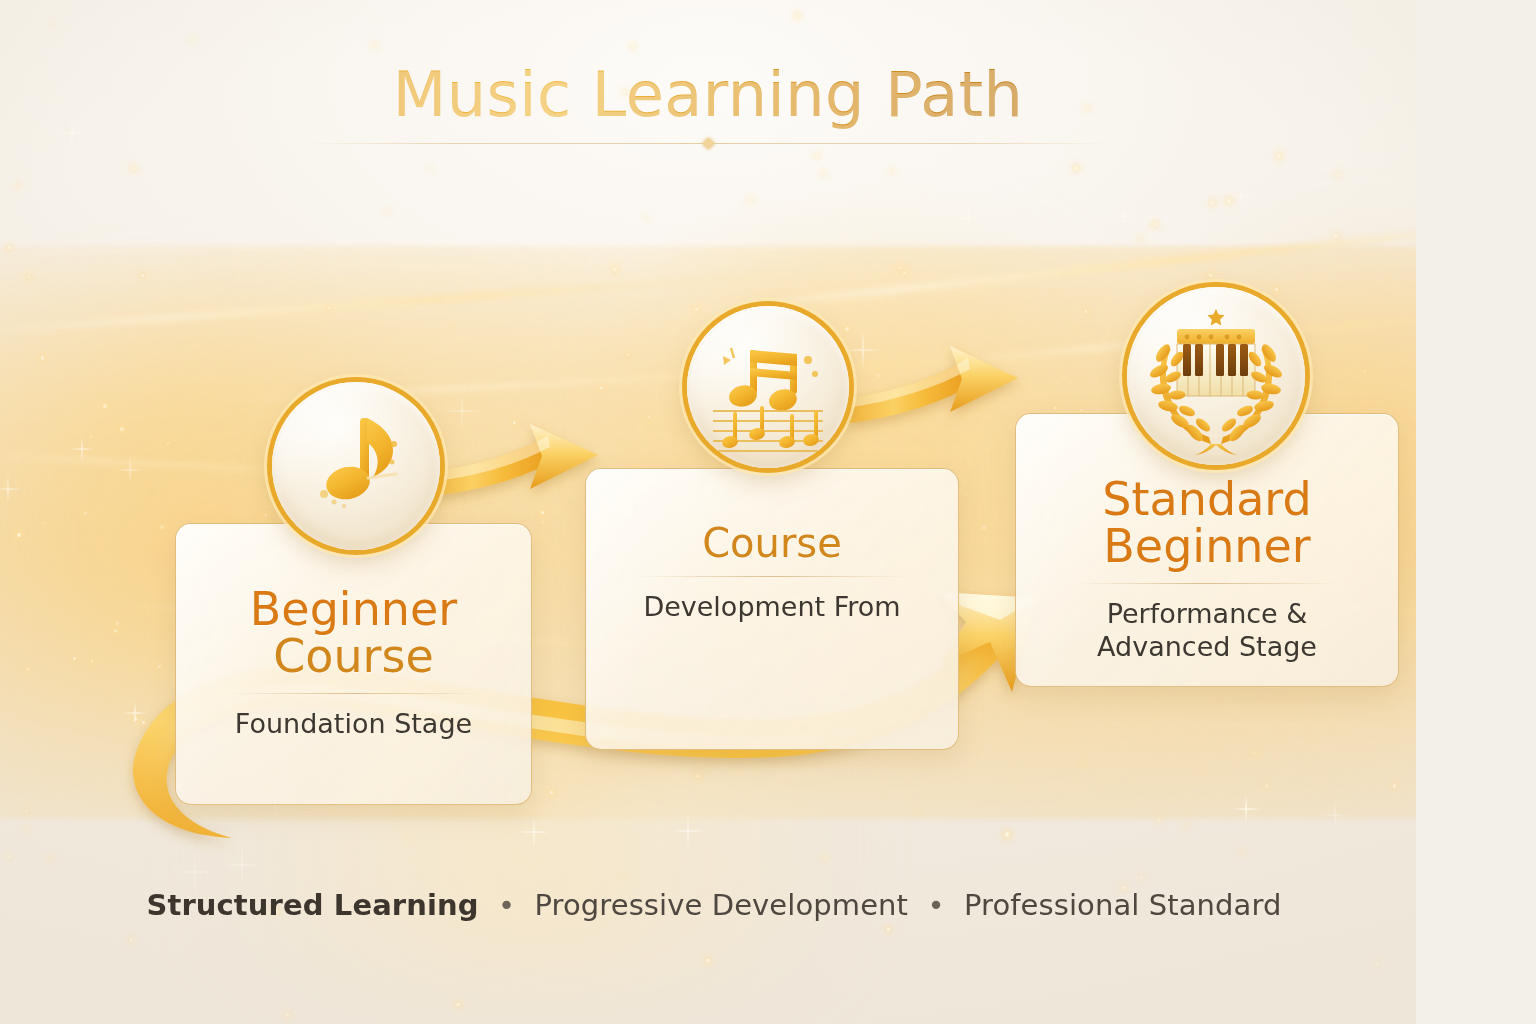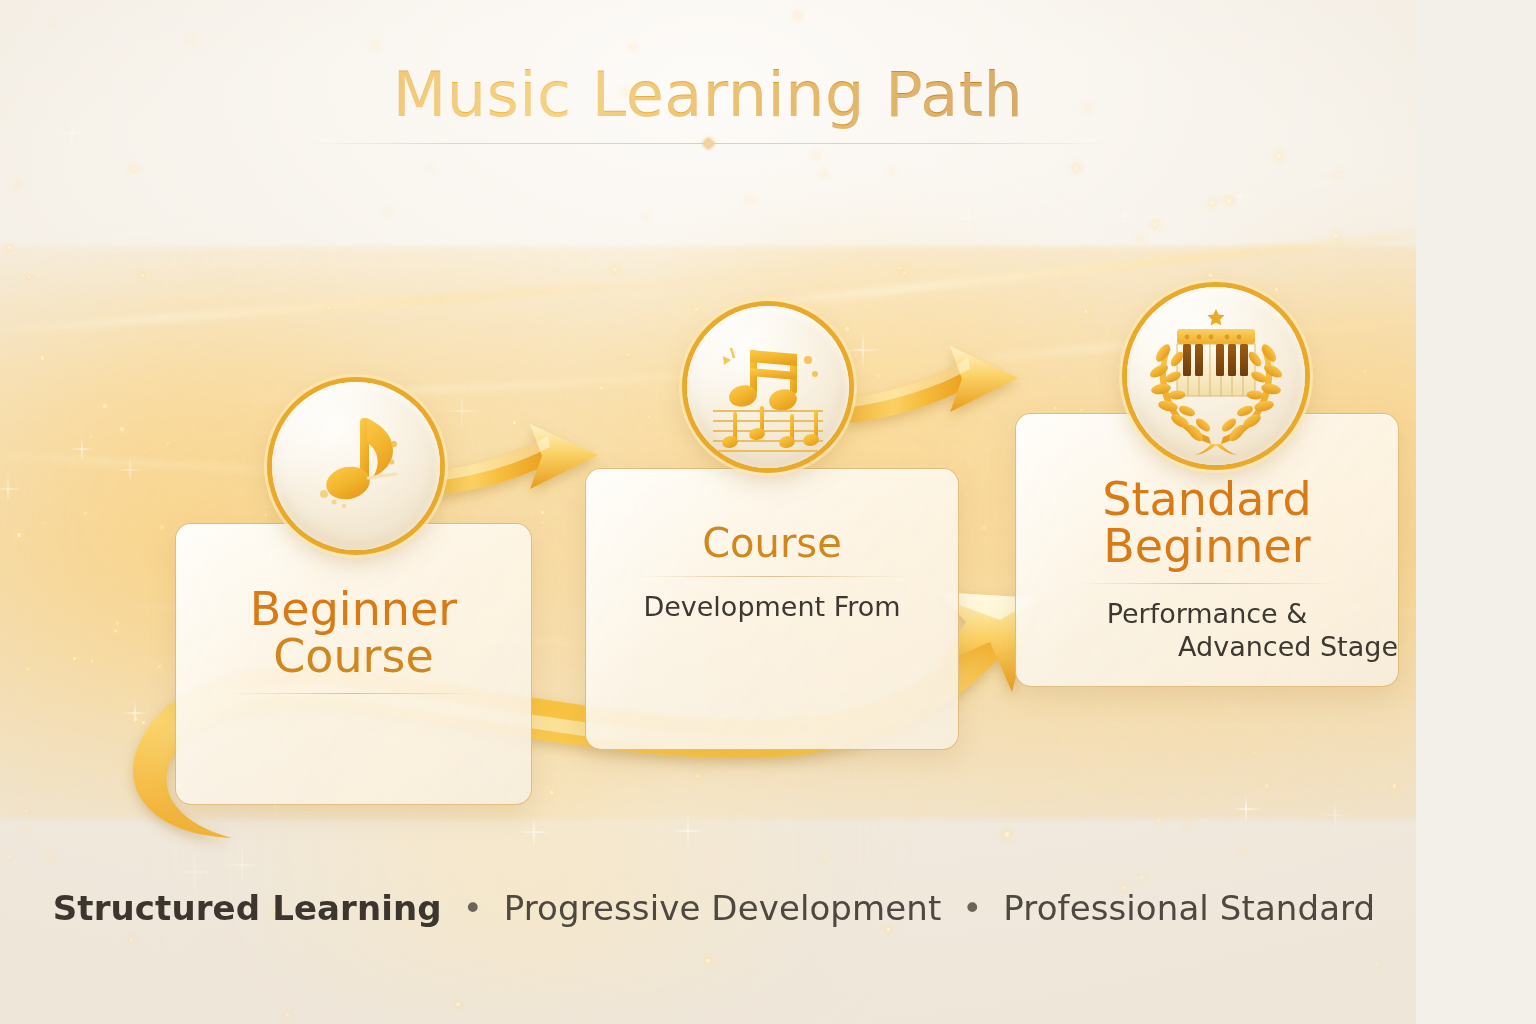--- a/index.html
+++ b/index.html
@@ -97,21 +97,21 @@
   .c-title.two .l1{display:block;}
   .c-title .l2{display:block;color:#d2871c;}
   .c-rule{
     margin:12px auto 0;height:1px;
     background:linear-gradient(90deg,rgba(200,160,90,0),rgba(196,157,88,.6),rgba(200,160,90,0));
   }
   .c-sub{
     margin-top:14px;font-size:27px;color:#3d3831;line-height:1.22;font-weight:400;
     font-family:"DejaVu Sans","Liberation Sans",sans-serif;
   }
-  .c-sub .l2{display:block;text-align:right;}
+  .c-sub .l2{display:block;}
 
   
   .badge{
     position:absolute;border-radius:50%;
     background:
       radial-gradient(68% 62% at 38% 26%, #fffdf8 0%, #fbf5e9 48%, #f3e8d2 100%);
     box-shadow:
       0 0 0 5px #e9a92a,
       0 0 0 8px rgba(255,232,176,.75),
       0 10px 26px rgba(170,126,52,.35),
@@ -122,21 +122,21 @@
   .badge .ring-hl{
     position:absolute;inset:3px;border-radius:50%;
     background:linear-gradient(140deg,rgba(255,255,255,.9) 0%,rgba(255,255,255,0) 42%);
     pointer-events:none;
   }
   .badge svg{position:absolute;left:0;top:0;width:100%;height:100%;}
 
   
   .footer{
     position:absolute;left:12px;right:0;top:888px;text-align:center;
-    font-size:34px;color:#4a443c;letter-spacing:.1px;
+    font-size:29px;color:#4a443c;letter-spacing:.1px;
     font-family:"DejaVu Sans","Liberation Sans",sans-serif;
   }
   .footer .strong{font-weight:700;color:#3c362e;}
   .footer .dot{color:#6d6459;padding:0 10px;}
   .footer .norm{font-weight:400;color:#4e4840;}
 </style>
 </head>
 <body>
 
 <div id="stage">
@@ -454,20 +454,23 @@
   </div>
 
   <div class="card" style="left:175px;top:523px;width:355px;height:280px;">
     <div class="sheen"></div>
     <div class="card-inner" style="top:62px;">
       <div class="c-title two">
         <span class="l1">Beginner</span>
         <span class="l2">Course</span>
       </div>
       <div class="c-rule" style="width:250px;"></div>
+      <div class="c-sub">
+        <span>Foundation Stage</span>
+      </div>
     </div>
   </div>
 
   <div class="card" style="left:585px;top:468px;width:372px;height:280px;">
     <div class="sheen"></div>
     <div class="card-inner" style="top:54px;">
       <div class="c-title two">
         <span class="l2" style="font-size:40px;">Course</span>
       </div>
       <div class="c-rule" style="width:272px;"></div>

